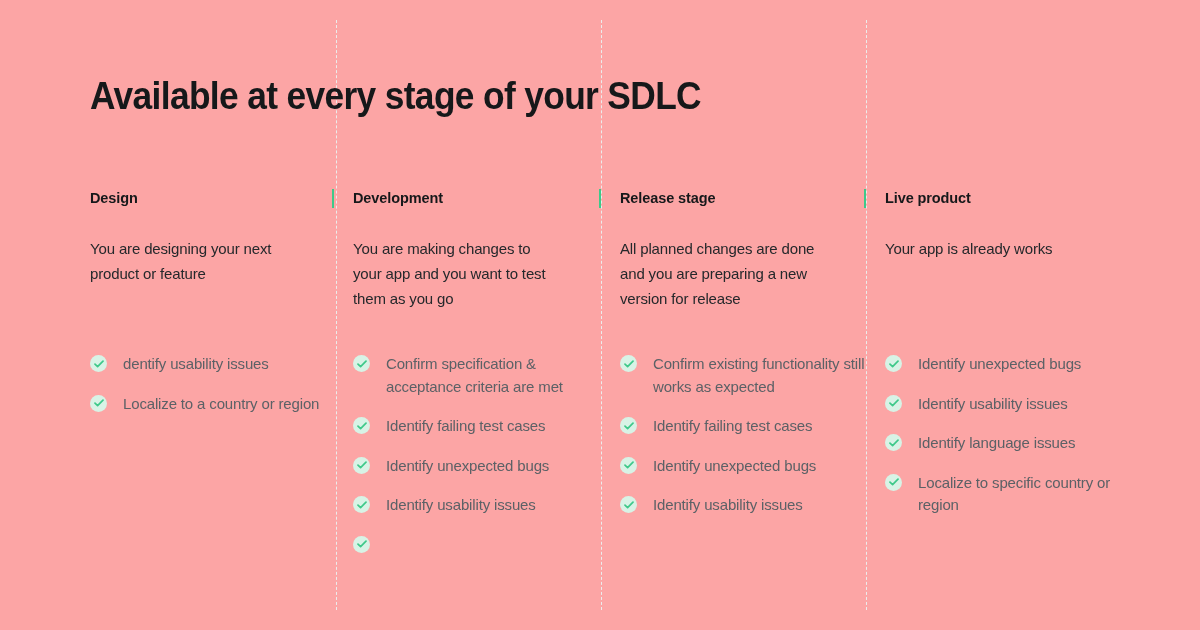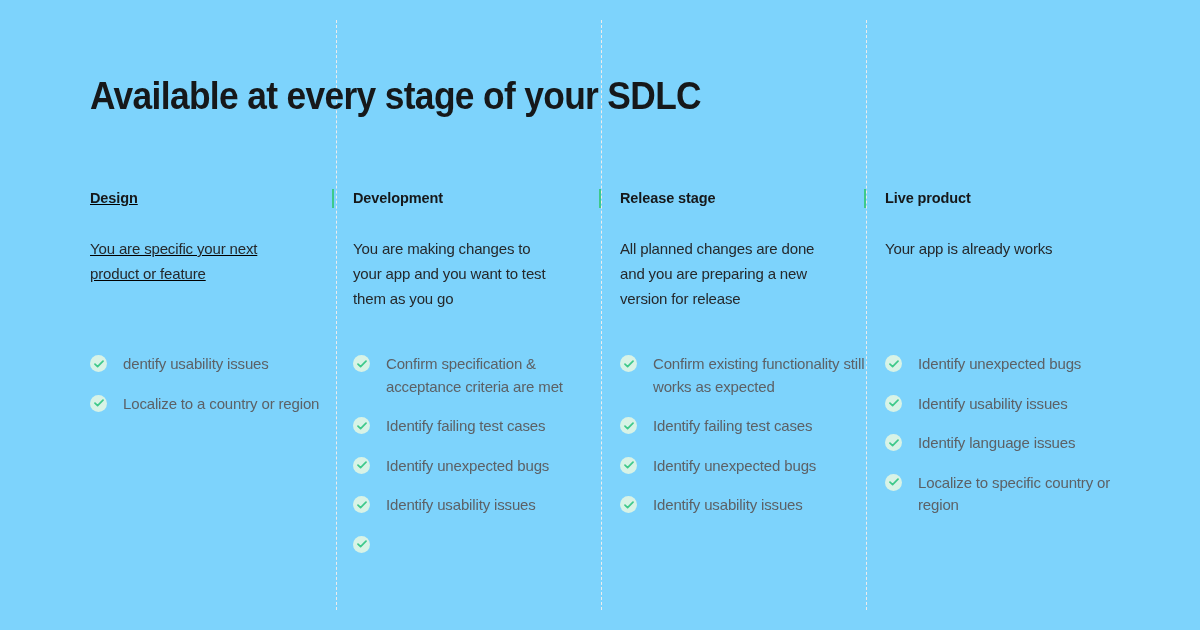--- a/index.html
+++ b/index.html
@@ -9,21 +9,21 @@
     height: 630px;
     background: #ffffff;
     font-family: "Liberation Sans", sans-serif;
     -webkit-font-smoothing: antialiased;
   }
 
   .page {
     position: relative;
     width: 1200px;
     height: 630px;
-    background: #7dd3fc;
+    background: #fca5a5;
     overflow: hidden;
   }
 
   
   .divider {
     position: absolute;
     top: 20px;
     width: 0;
     height: 590px;
     border-left: 1px dashed #ececec;
@@ -55,21 +55,21 @@
     top: 188px;
     width: 1200px;
     height: 430px;
   }
 
   .col {
     position: absolute;
     top: 0;
     width: 250px;
   }
-  .col.c0 { left: 90px; text-decoration: underline;  }
+  .col.c0 { left: 90px;  }
   .col.c1 { left: 353px; }
   .col.c2 { left: 620px; }
   .col.c3 { left: 885px; }
 
   .col-head {
     position: relative;
     height: 22px;
   }
 
   .accent-bar {
@@ -147,21 +147,21 @@
 
   <h1 class="title">Available at every stage of your SDLC</h1>
 
   <div class="columns">
 
     <div class="col c0">
       <div class="col-head">
 
         <div class="col-title">Design</div>
       </div>
-      <p class="col-desc">You are specific your next product or feature</p>
+      <p class="col-desc">You are designing your next product or feature</p>
       <ul class="check-list">
         <li class="check-item">
           <span class="check-badge">
             <svg viewBox="0 0 10 8">
                 <path d="M1 4.2 L3.6 6.6 L9 1.2" fill="none" stroke="#3ec98a" stroke-width="1.7" stroke-linecap="round" stroke-linejoin="round"></path>
               </svg>
           </span>
           <span>dentify usability issues</span>
         </li>
         <li class="check-item">

